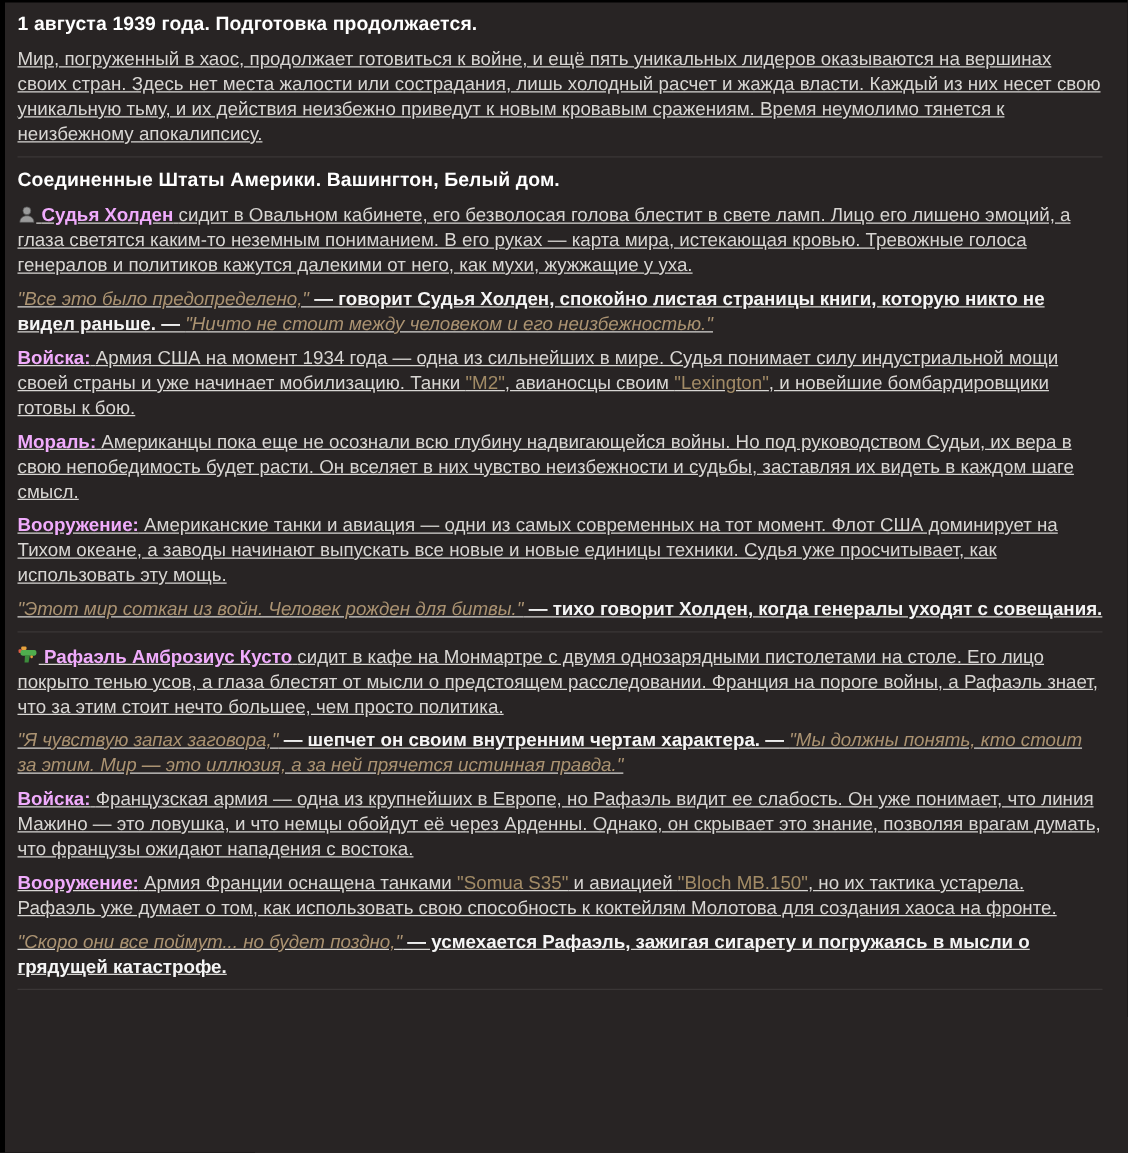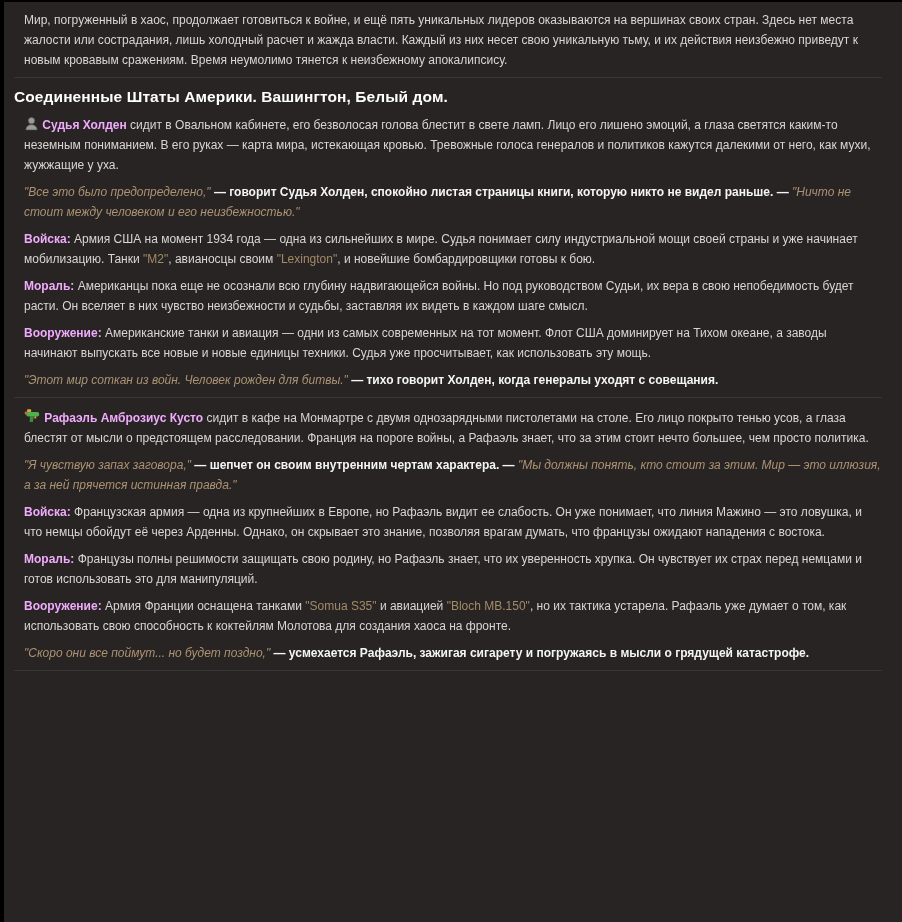--- a/index.html
+++ b/index.html
@@ -13,39 +13,41 @@
     background:#282424;
     padding:8px 20px 0 10px;
     box-sizing:border-box;
     overflow:hidden;
   }
   h3{
     color:#ffffff;font-size:15.5px;font-weight:700;
     margin:0 0 8px 0;line-height:20px;letter-spacing:.1px;
   }
   p{
-    color:#d8d6d3;font-size:12px;line-height:20px;
-    margin:0 0 7px 10px;
+    color:#d8d6d3;font-size:15px;line-height:20px;
+    margin:0 0 7px 0;
+    text-decoration:underline;
   }
   .lbl{color:#f0abfc;font-weight:700;}
   .name{color:#f0abfc;font-weight:700;}
   .q{color:#ab9372;font-style:italic;}
   .attr{color:#f5f5f5;font-weight:700;}
   .term{color:#a28b66;}
   hr{
     border:none;border-top:1px solid #3a3636;
     margin:3px 0 9px 0;
   }
   .icon{display:inline-block;vertical-align:-2px;line-height:0;}
 </style>
 </head>
 <body>
 
 <div class="panel">
 
+  <h3>1 августа 1939 года. Подготовка продолжается.</h3>
   <p>Мир, погруженный в хаос, продолжает готовиться к войне, и ещё пять уникальных лидеров оказываются на вершинах своих стран. Здесь нет места жалости или сострадания, лишь холодный расчет и жажда власти. Каждый из них несет свою уникальную тьму, и их действия неизбежно приведут к новым кровавым сражениям. Время неумолимо тянется к неизбежному апокалипсису.</p>
 
   <hr>
 
   <h3>Соединенные Штаты Америки. Вашингтон, Белый дом.</h3>
 
   <p><span class="icon"><svg width="15" height="15" viewBox="0 0 20 20">
           <circle cx="10" cy="6.2" r="4.2" fill="#9b9b9b"></circle>
           <path d="M2.5 18.5c0-4.4 3.3-7 7.5-7s7.5 2.6 7.5 7z" fill="#9b9b9b"></path>
           <circle cx="10" cy="6.2" r="4.2" fill="none" stroke="#555" stroke-width="0.8"></circle>
@@ -70,21 +72,20 @@
           <rect x="1" y="5.2" width="3.2" height="3.6" rx="1" fill="#e05d44"></rect>
           <rect x="2.8" y="5.8" width="15" height="5.4" rx="2" fill="#4fae4e"></rect>
           <path d="M7 11 L11.6 11 L10.4 17.6 L6.6 17.6 Z" fill="#3c8c3c"></path>
           <rect x="12.2" y="11" width="2.2" height="2.6" rx="0.8" fill="#e8a33d"></rect>
         </svg></span> <strong class="name">Рафаэль Амброзиус Кусто</strong> <span>сидит в кафе на Монмартре с двумя однозарядными пистолетами на столе. Его лицо покрыто тенью усов, а глаза блестят от мысли о предстоящем расследовании. Франция на пороге войны, а Рафаэль знает, что за этим стоит нечто большее, чем просто политика.</span></p>
 
   <p><span class="q">"Я чувствую запах заговора,"</span><span class="attr"> — шепчет он своим внутренним чертам характера. — </span><span class="q">"Мы должны понять, кто стоит за этим. Мир — это иллюзия, а за ней прячется истинная правда."</span></p>
 
   <p><strong class="lbl">Войска:</strong> <span>Французская армия — одна из крупнейших в Европе, но Рафаэль видит ее слабость. Он уже понимает, что линия Мажино — это ловушка, и что немцы обойдут её через Арденны. Однако, он скрывает это знание, позволяя врагам думать, что французы ожидают нападения с востока.</span></p>
 
-  <p><strong class="lbl">Мораль:</strong> <span>Французы полны решимости защищать свою родину, но Рафаэль знает, что их уверенность хрупка. Он чувствует их страх перед немцами и готов использовать это для манипуляций.</span></p>
 
   <p><strong class="lbl">Вооружение:</strong> <span>Армия Франции оснащена танками </span><span class="term">"Somua S35"</span><span> и авиацией </span><span class="term">"Bloch MB.150"</span><span>, но их тактика устарела. Рафаэль уже думает о том, как использовать свою способность к коктейлям Молотова для создания хаоса на фронте.</span></p>
 
   <p><span class="q">"Скоро они все поймут... но будет поздно,"</span><span class="attr"> — усмехается Рафаэль, зажигая сигарету и погружаясь в мысли о грядущей катастрофе.</span></p>
 
   <hr>
 
 </div>
 
 </body></html>

